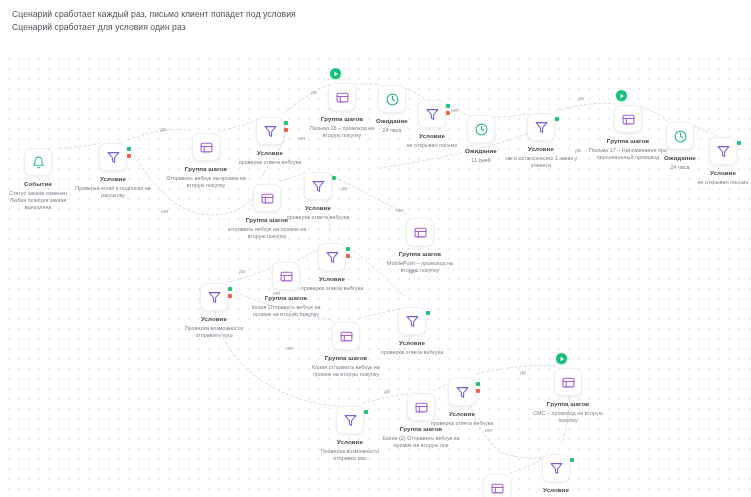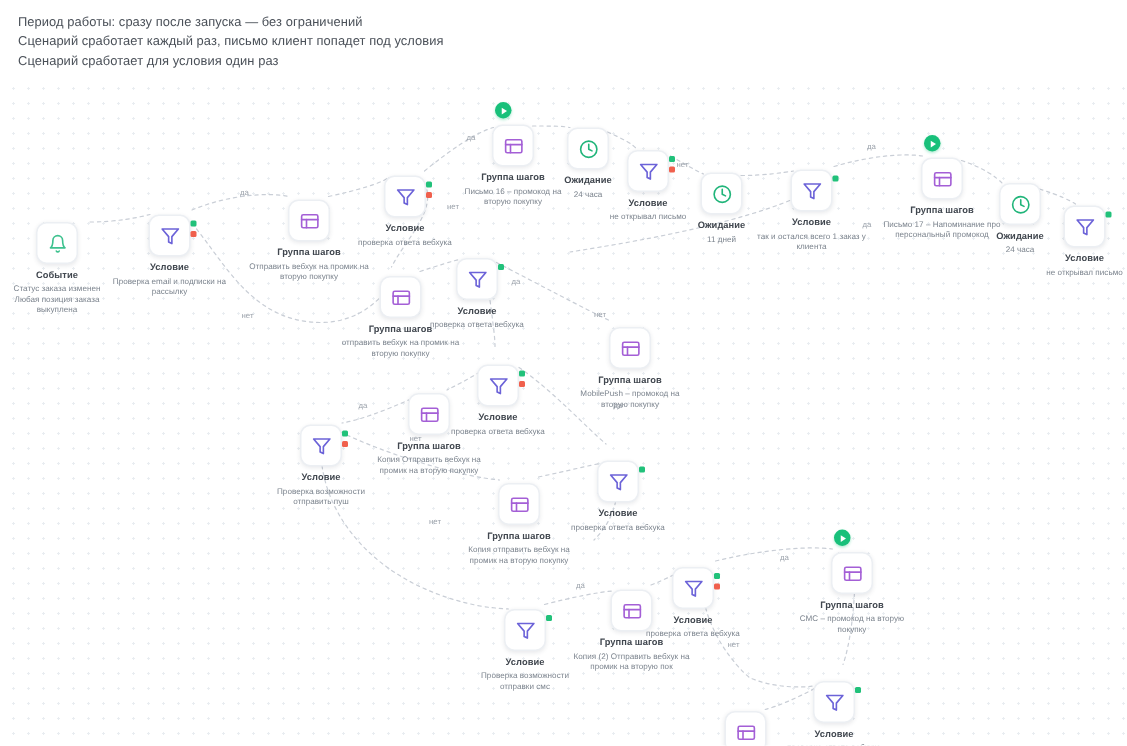--- a/index.html
+++ b/index.html
@@ -65,21 +65,20 @@
     position:absolute;z-index:8;font-size:5.2px;color:#9aa1aa;
     transform:translate(-50%,-50%);white-space:nowrap;
   }
 </style>
 </head>
 <body>
 
 <div id="canvas"></div>
 
 <div id="header">
-  <div class="hline">Период работы: сразу после запуска — без ограничений</div>
   <div class="hline">Сценарий сработает каждый раз, письмо клиент попадет под условия</div>
   <div class="hline">Сценарий сработает для условия один раз</div>
 </div>
 
 <svg id="edges" viewBox="0 0 751 497">
   <g fill="none" stroke="#c9ced6" stroke-width="0.8" stroke-dasharray="2.2 2.6" stroke-linecap="round">
     <path d="M60,148 C78,148 92,145 100,143"></path>
     <path d="M128,140 C152,130 178,128 193,131"></path>
     <path d="M128,149 C150,175 168,215 214,215 C240,215 255,198 260,190"></path>
     <path d="M219,131 C238,127 254,122 258,119"></path>

